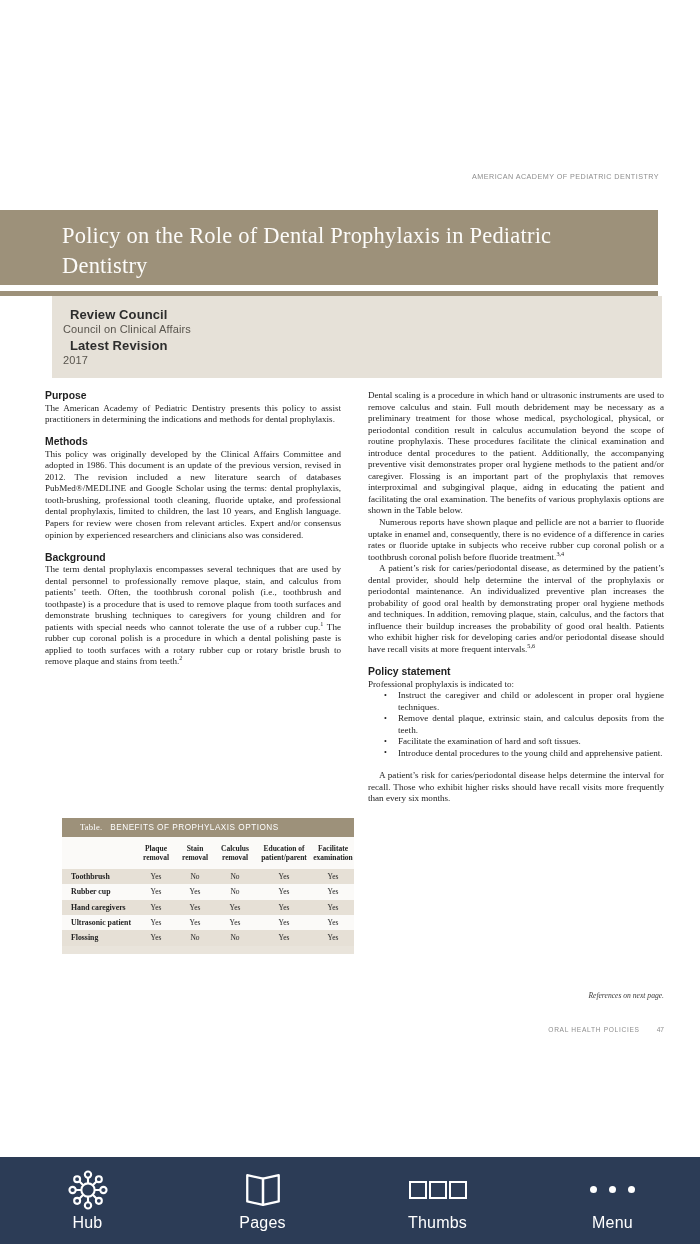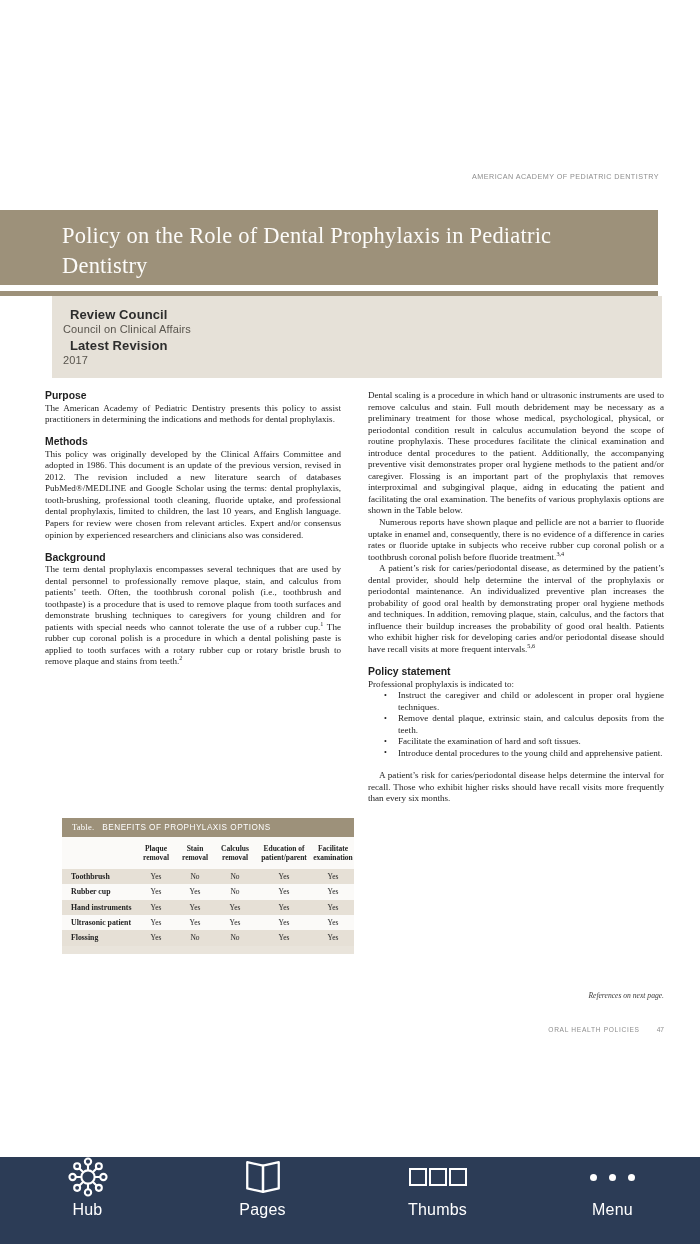--- a/index.html
+++ b/index.html
@@ -168,21 +168,21 @@
     left: 62px; top: 818px;
     width: 292px;
     background: #e9e4db;
     padding-bottom: 8px;
   }
   .tbl-cap {
     background: #9d917a;
     color: #ffffff;
     height: 19px;
     line-height: 19px;
-    padding-left: 10px;
+    padding-left: 18px;
     font-size: 8.2px;
     letter-spacing: 0.5px;
   }
   .tbl-cap .cap-word {
     font-family: "Liberation Serif", serif;
     font-style: normal;
     font-size: 8.6px;
     letter-spacing: 0.2px;
     margin-right: 8px;
   }
@@ -230,21 +230,21 @@
     background: #2c3c56;
     display: flex;
     align-items: center;
   }
   .tb-item {
     flex: 1 1 25%;
     height: 87px;
     display: flex;
     flex-direction: column;
     align-items: center;
-    justify-content: flex-start;
+    justify-content: center;
     color: #ffffff;
     cursor: pointer;
   }
   .tb-icon {
     height: 40px;
     display: flex;
     align-items: center;
     justify-content: center;
   }
   .tb-label {
@@ -354,21 +354,21 @@
             </tr>
             <tr class="even">
               <th class="cw0">Rubber cup</th>
               <td class="cw1">Yes</td>
               <td class="cw2">Yes</td>
               <td class="cw3">No</td>
               <td class="cw4">Yes</td>
               <td class="cw5">Yes</td>
             </tr>
             <tr class="odd">
-              <th class="cw0">Hand instruments</th>
+              <th class="cw0">Hand caregivers</th>
               <td class="cw1">Yes</td>
               <td class="cw2">Yes</td>
               <td class="cw3">Yes</td>
               <td class="cw4">Yes</td>
               <td class="cw5">Yes</td>
             </tr>
             <tr class="even">
               <th class="cw0">Ultrasonic patient</th>
               <td class="cw1">Yes</td>
               <td class="cw2">Yes</td>

